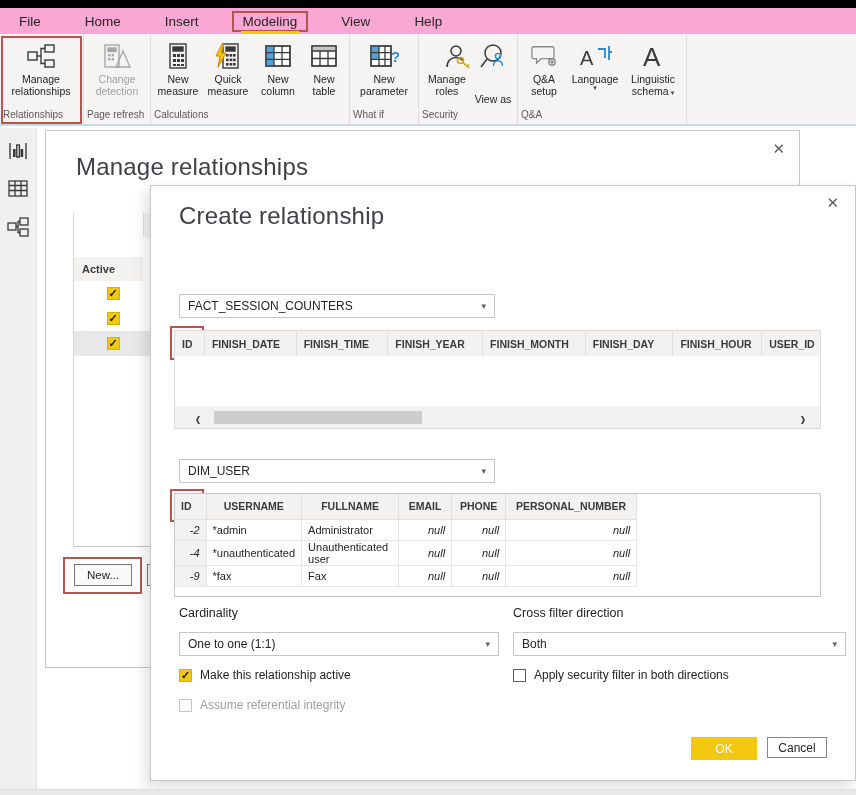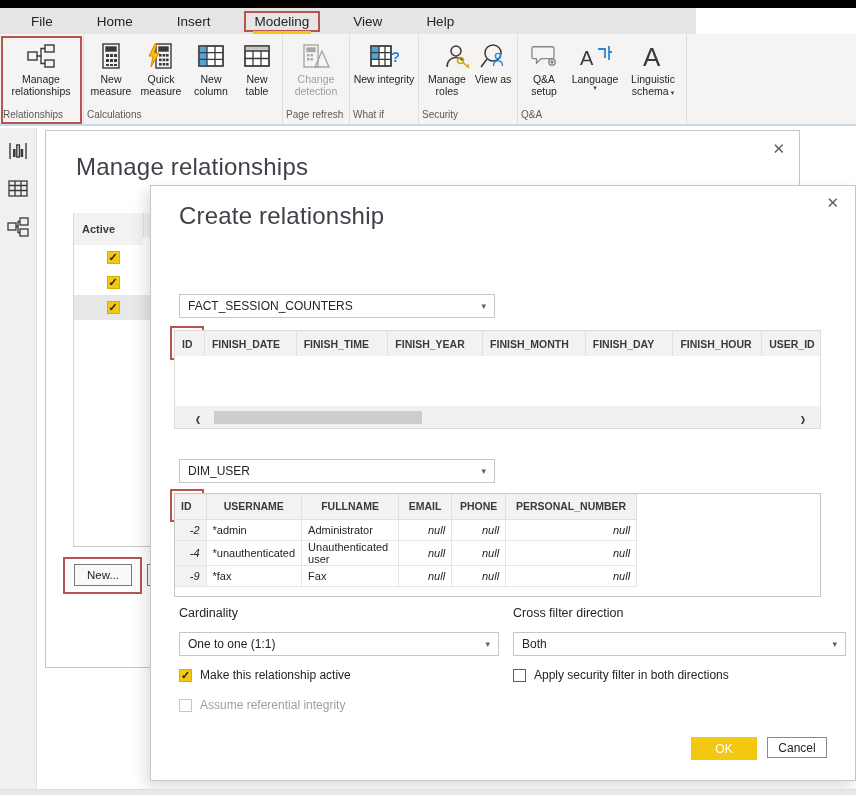--- a/index.html
+++ b/index.html
@@ -2,22 +2,22 @@
 <html><head>
 <meta charset="utf-8">
 <style>
   * { margin:0; padding:0; box-sizing:border-box; }
   html,body { background:#fff; }
   body { font-family:"Liberation Sans", sans-serif; color:#252423; }
   #page { position:relative; width:856px; height:795px; background:#fff; overflow:hidden; }
 
   
   .titlebar { position:absolute; left:0; top:0; width:856px; height:8px; background:#000; }
-  .menubar { position:absolute; left:0; top:8px; width:696px; height:26px; background:#e5e5e5;
-             display:flex; align-items:center; padding-left:20px; }
+  .menubar { position:absolute; left:0; top:8px; width:856px; height:26px; background:#f9a8d4;
+             display:flex; align-items:center; padding-left:8px; }
   .menu-item { position:relative; font-size:13.5px; color:#252423; padding:3px 11px; margin-right:22px; cursor:default; }
   .menu-item.active { border:2px solid #B85450; padding:1px 9px; }
   .menu-underline { position:absolute; left:7px; right:7px; bottom:-4px; height:3px; background:#F2C811; }
 
   
   .ribbon { position:absolute; left:0; top:34px; width:856px; height:92px; background:#f5f4f2;
             border-bottom:2px solid #c9d9ea; display:flex; }
   .rgroup { position:relative; display:flex; flex-direction:column; border-right:1px solid #e1dfdd; padding:3px 3px 0 3px; }
   .rgroup-buttons { flex:1; display:flex; align-items:flex-start; }
   .rbtn { display:flex; flex-direction:column; align-items:center; text-align:center; padding-top:3px; cursor:default; }
@@ -43,22 +43,22 @@
   .dropdown .dd-caret { margin-left:auto; font-size:9px; color:#605e5c; }
 
   
   .manage-dialog { position:absolute; left:45px; top:130px; width:755px; height:538px; background:#fff;
                    border:1px solid #c8c6c4; }
   .manage-title { position:absolute; left:30px; top:22px; }
   .manage-close { right:14px; top:10px; }
   .active-table { position:absolute; left:27px; top:82px; width:78px; height:334px;
                   border-left:1px solid #d8d6d4; border-bottom:1px solid #c8c6c4; }
   .active-header { display:flex; }
-  .active-hcell { width:70px; height:32px; background:#f3f2f1; font-size:11px; font-weight:bold;
-                  color:#3b3a39; display:flex; align-items:center; padding-left:8px; }
+  .active-hcell { width:70px; height:24px; background:#f3f2f1; font-size:11px; font-weight:bold;
+                  color:#3b3a39; display:flex; align-items:center; padding-left:8px;margin-top:44px; }
   .active-hsliver { width:8px; height:24px; background:#f3f2f1; border-left:1px solid #e1dfdd; }
   .active-row { width:78px; height:25px; display:flex; align-items:center; justify-content:center; }
   .active-row.shaded { background:#e8e8e8; }
   .cb-yellow { width:13px; height:13px; background:#F2C811; border:1px solid #d8b000; font-size:11px; font-weight:bold;
                color:#252423; display:flex; align-items:center; justify-content:center; line-height:1; }
   .new-btn { position:absolute; left:28px; top:433px; width:58px; height:22px; background:#f9f9f9;
              border:1px solid #777; font-size:11.5px; color:#252423; display:flex; align-items:center; justify-content:center; cursor:pointer; }
   .rf-new { left:17px; top:426px; width:79px; height:37px; }
   .autodetect-sliver { position:absolute; left:101px; top:433px; width:4px; height:22px;
                        background:#f9f9f9; border:1px solid #777; border-right:none; }
@@ -149,20 +149,42 @@
               <rect x="2" y="9" width="9" height="8"></rect>
                 <rect x="19" y="2" width="9" height="7"></rect>
                 <rect x="19" y="17" width="9" height="7"></rect>
               <path d="M11 13 h4 M15 13 V5.5 H19 M15 13 V20.5 H19"></path>
             </svg>
           </span>
           <span class="rlabel">Manage relationships</span>
         </div>
       </div>
       <div class="rgroup-label">Relationships</div>
+    </div>
+
+    <div class="rgroup">
+      <div class="rgroup-buttons">
+        <div class="rbtn disabled" style="width:60px;">
+          <span class="ricon">
+            <svg width="30" height="26" viewBox="0 0 30 26" fill="none" stroke="#a9a7a5" stroke-width="1.4">
+              <rect x="3" y="2" width="14" height="22"></rect>
+                <rect x="6" y="5" width="8" height="3.5" fill="#a9a7a5"></rect>
+              <g fill="#a9a7a5" stroke="none">
+                  <rect x="6" y="11" width="2.4" height="2.4"></rect>
+                  <rect x="9.6" y="11" width="2.4" height="2.4"></rect>
+                  <rect x="6" y="15" width="2.4" height="2.4"></rect>
+                  <rect x="9.6" y="15" width="2.4" height="2.4"></rect>
+                </g>
+              <path d="M21 8 L28 24 H14 Z"></path>
+            </svg>
+          </span>
+          <span class="rlabel">Change detection</span>
+        </div>
+      </div>
+      <div class="rgroup-label">Page refresh</div>
     </div>
 
     <div class="rgroup">
       <div class="rgroup-buttons">
         <div class="rbtn" style="width:48px;">
           <span class="ricon">
             <svg width="24" height="28" viewBox="0 0 24 28" fill="none" stroke="#3b3a39" stroke-width="1.4">
               <rect x="4" y="2" width="16" height="24"></rect>
                 <rect x="7" y="5" width="10" height="4" fill="#3b3a39"></rect>
               <g fill="#3b3a39" stroke="none">
@@ -224,75 +246,53 @@
             </svg>
           </span>
           <span class="rlabel">New table</span>
         </div>
       </div>
       <div class="rgroup-label">Calculations</div>
     </div>
 
     <div class="rgroup">
       <div class="rgroup-buttons">
-        <div class="rbtn disabled" style="width:60px;">
-          <span class="ricon">
-            <svg width="30" height="26" viewBox="0 0 30 26" fill="none" stroke="#a9a7a5" stroke-width="1.4">
-              <rect x="3" y="2" width="14" height="22"></rect>
-                <rect x="6" y="5" width="8" height="3.5" fill="#a9a7a5"></rect>
-              <g fill="#a9a7a5" stroke="none">
-                  <rect x="6" y="11" width="2.4" height="2.4"></rect>
-                  <rect x="9.6" y="11" width="2.4" height="2.4"></rect>
-                  <rect x="6" y="15" width="2.4" height="2.4"></rect>
-                  <rect x="9.6" y="15" width="2.4" height="2.4"></rect>
-                </g>
-              <path d="M21 8 L28 24 H14 Z"></path>
-            </svg>
-          </span>
-          <span class="rlabel">Change detection</span>
-        </div>
-      </div>
-      <div class="rgroup-label">Page refresh</div>
-    </div>
-
-    <div class="rgroup">
-      <div class="rgroup-buttons">
         <div class="rbtn" style="width:62px;">
           <span class="ricon">
             <svg width="30" height="24" viewBox="0 0 30 24">
               <g fill="none" stroke="#3b3a39" stroke-width="1.3">
                 <rect x="2" y="2" width="20" height="20" fill="#fff"></rect>
                 <rect x="2" y="2" width="8" height="6.7" fill="#54a3d8" stroke="none"></rect>
                 <rect x="2" y="8.7" width="8" height="6.7" fill="#54a3d8" stroke="none"></rect>
                 <path d="M2 8.7 h20 M2 15.4 h20 M10 2 v20 M16 2 v20"></path>
                   <rect x="2" y="2" width="20" height="20"></rect>
               </g>
               <text x="22" y="18" font-size="15" font-weight="bold" fill="#2b88d8" font-family="Liberation Sans, sans-serif">?</text>
             </svg>
           </span>
-          <span class="rlabel">New integrity</span>
+          <span class="rlabel">New parameter</span>
         </div>
       </div>
       <div class="rgroup-label">What if</div>
     </div>
 
     <div class="rgroup">
       <div class="rgroup-buttons">
         <div class="rbtn" style="width:50px;align-items:flex-end;">
           <span class="ricon">
             <svg width="28" height="26" viewBox="0 0 28 26" fill="none">
               <circle cx="12" cy="8" r="5" stroke="#3b3a39" stroke-width="1.5"></circle>
               <path d="M3 24 c0-6 4-9.5 9-9.5 3 0 5.5 1.2 7 3" stroke="#3b3a39" stroke-width="1.5"></path>
               <circle cx="16.5" cy="17.5" r="3" stroke="#d6a700" stroke-width="1.6"></circle>
               <path d="M19 19.5 L25 25 M23 23.5 l2-2" stroke="#d6a700" stroke-width="1.6"></path>
             </svg>
           </span>
           <span class="rlabel">Manage roles</span>
         </div>
-        <div class="rbtn" style="width:42px;">
+        <div class="rbtn" style="width:42px;gap:20px;">
           <span class="ricon">
             <svg width="28" height="26" viewBox="0 0 28 26" fill="none">
               <circle cx="14" cy="10" r="8" stroke="#3b3a39" stroke-width="1.5"></circle>
               <path d="M8 16 L2 24" stroke="#3b3a39" stroke-width="1.6"></path>
               <circle cx="19" cy="13" r="2.6" stroke="#2b88d8" stroke-width="1.4"></circle>
               <path d="M14.5 23 c0-3.5 2-5.3 4.5-5.3 s4.5 1.8 4.5 5.3" stroke="#2b88d8" stroke-width="1.4"></path>
             </svg>
           </span>
           <span class="rlabel">View as</span>
         </div>

